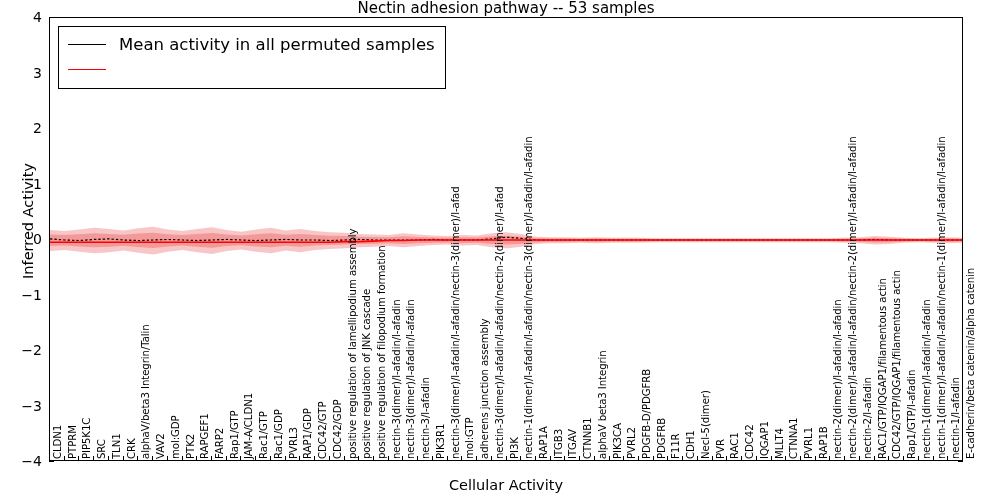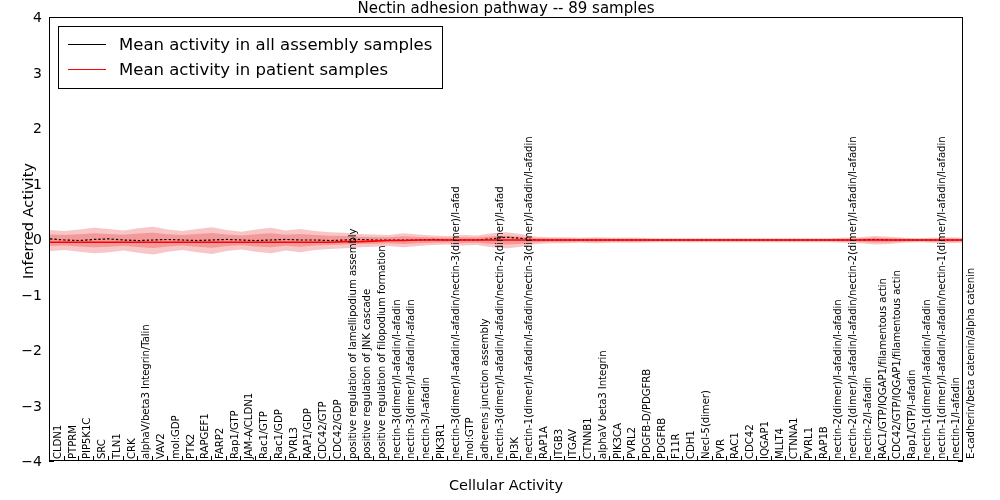--- a/index.html
+++ b/index.html
@@ -62,21 +62,21 @@
   .legend-text{font-size:16.5px;color:#000;white-space:nowrap;}
 
   
   .band,.meanline{position:absolute;left:0;top:0;width:914px;height:444px;}
 </style>
 </head>
 <body>
 
 <div id="figure">
 
-  <div class="chart-title">Nectin adhesion pathway -- 89 samples</div>
+  <div class="chart-title">Nectin adhesion pathway -- 53 samples</div>
 
   <div class="ylabel">Inferred Activity</div>
   <div id="yticks">
       <div class="ytick" style="top: 12px; right: 958px;">4</div>
       <div class="ytick-mark" style="top: 17px;"></div>
       <div class="ytick-mark-r" style="top: 17px;"></div>
       <div class="ytick" style="top: 67.5px; right: 958px;">3</div>
       <div class="ytick-mark" style="top: 72.5px;"></div>
       <div class="ytick-mark-r" style="top: 72.5px;"></div>
       <div class="ytick" style="top: 123px; right: 958px;">2</div>
@@ -109,25 +109,24 @@
     </svg>
     <svg class="meanline" viewBox="0 0 914 444" preserveAspectRatio="none">
       <path id="line-permuted" fill="none" stroke="#000000" stroke-width="1.2" stroke-dasharray="2.4 2.0" vector-effect="non-scaling-stroke" d="M0.00 220.89 L14.73 222.00 L29.45 222.55 L44.18 221.45 L58.90 220.89 L73.63 222.00 L88.35 222.55 L103.08 222.00 L117.81 221.45 L132.53 222.00 L147.26 222.55 L161.98 222.00 L176.71 221.45 L191.44 222.00 L206.16 222.55 L220.89 222.00 L235.61 221.45 L250.34 222.00 L265.06 222.00 L279.79 222.55 L294.52 222.00 L309.24 221.45 L323.97 222.00 L338.69 222.00 L353.42 222.00 L368.15 222.00 L382.87 221.45 L397.60 222.00 L412.32 222.00 L427.05 222.00 L441.77 220.89 L456.50 219.23 L471.23 220.34 L485.95 222.00 L500.68 222.00 L515.40 222.00 L530.13 222.00 L544.85 222.00 L559.58 222.00 L574.31 222.00 L589.03 222.00 L603.76 222.00 L618.48 222.00 L633.21 222.00 L647.94 222.00 L662.66 222.00 L677.39 222.00 L692.11 222.00 L706.84 222.00 L721.56 222.00 L736.29 222.00 L751.02 222.00 L765.74 222.00 L780.47 222.00 L795.19 222.00 L809.92 222.00 L824.65 221.45 L839.37 222.00 L854.10 222.00 L868.82 222.00 L883.55 222.00 L898.27 222.00 L913.00 222.00"></path>
       <path id="line-patient" fill="none" stroke="#ff0000" stroke-width="1.6" vector-effect="non-scaling-stroke" d="M0.00 224.22 L14.73 224.22 L29.45 224.22 L44.18 224.22 L58.90 224.22 L73.63 224.22 L88.35 224.22 L103.08 224.22 L117.81 224.22 L132.53 224.22 L147.26 224.22 L161.98 224.22 L176.71 224.22 L191.44 224.22 L206.16 224.22 L220.89 224.22 L235.61 224.22 L250.34 224.22 L265.06 224.22 L279.79 224.22 L294.52 223.67 L309.24 223.67 L323.97 223.11 L338.69 222.55 L353.42 222.55 L368.15 222.00 L382.87 222.00 L397.60 222.00 L412.32 222.00 L427.05 222.00 L441.77 222.00 L456.50 222.00 L471.23 222.00 L485.95 222.00 L500.68 222.00 L515.40 222.00 L530.13 222.00 L544.85 222.00 L559.58 222.00 L574.31 222.00 L589.03 222.00 L603.76 222.00 L618.48 222.00 L633.21 222.00 L647.94 222.00 L662.66 222.00 L677.39 222.00 L692.11 222.00 L706.84 222.00 L721.56 222.00 L736.29 222.00 L751.02 222.00 L765.74 222.00 L780.47 222.00 L795.19 222.00 L809.92 222.00 L824.65 222.00 L839.37 222.00 L854.10 222.00 L868.82 222.00 L883.55 222.00 L898.27 222.00 L913.00 222.00"></path>
     </svg>
   </div>
 
   <div class="legend">
     <div class="legend-row">
       <span class="legend-swatch" style="border-top-color:#000000"></span>
-      <span class="legend-text">Mean activity in all assembly samples</span>
+      <span class="legend-text">Mean activity in all permuted samples</span>
     </div>
     <div class="legend-row">
       <span class="legend-swatch" style="border-top-color:#ff0000"></span>
-      <span class="legend-text">Mean activity in patient samples</span>
     </div>
   </div>
 
   <div id="xticks">
       <div class="xtick-mark" style="left: 49px;"></div>
       <div class="xtl" style="left: 53px; top: 459px;">CLDN1</div>
       <div class="xtick-mark" style="left: 63.7258px;"></div>
       <div class="xtl" style="left: 67.7258px; top: 459px;">PTPRM</div>
       <div class="xtick-mark" style="left: 78.4516px;"></div>
       <div class="xtl" style="left: 82.4516px; top: 459px;">PIP5K1C</div>

